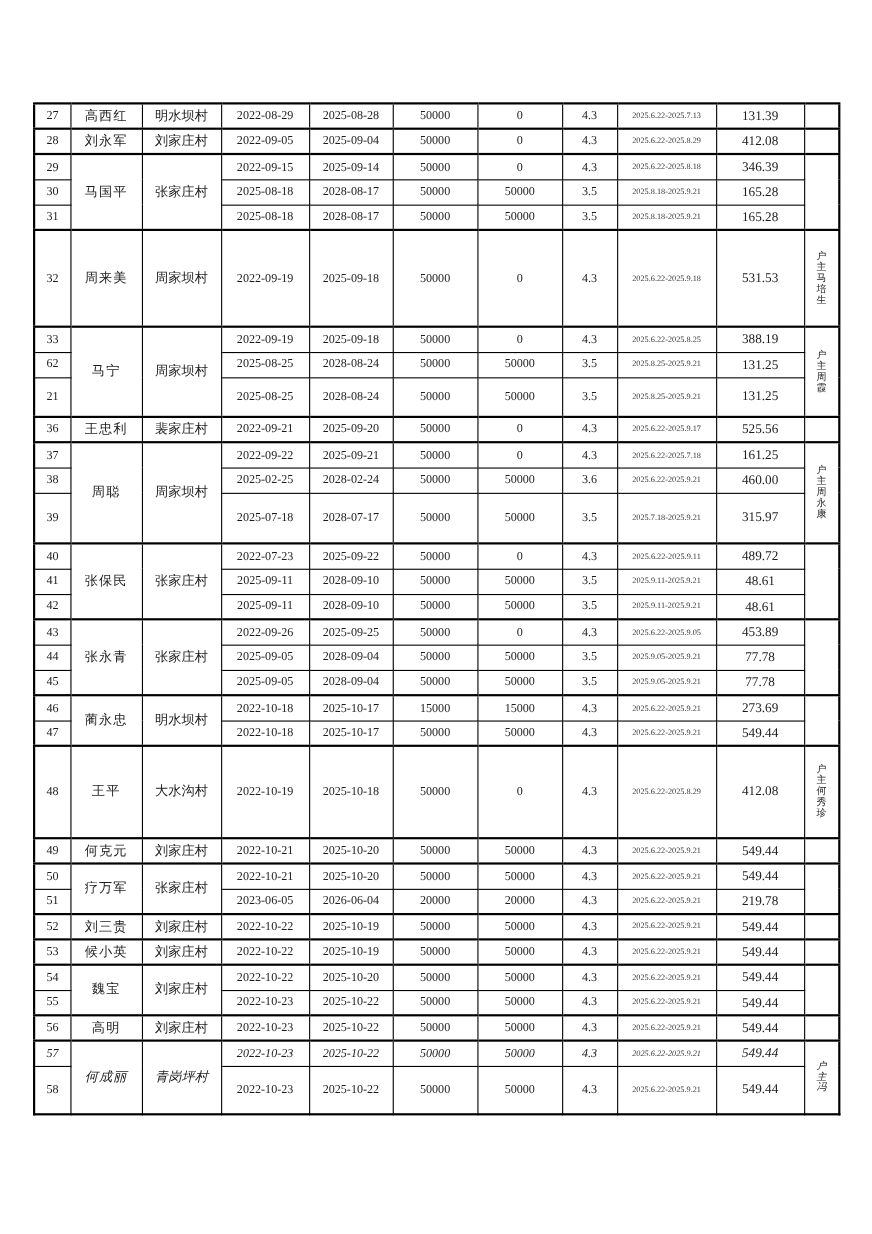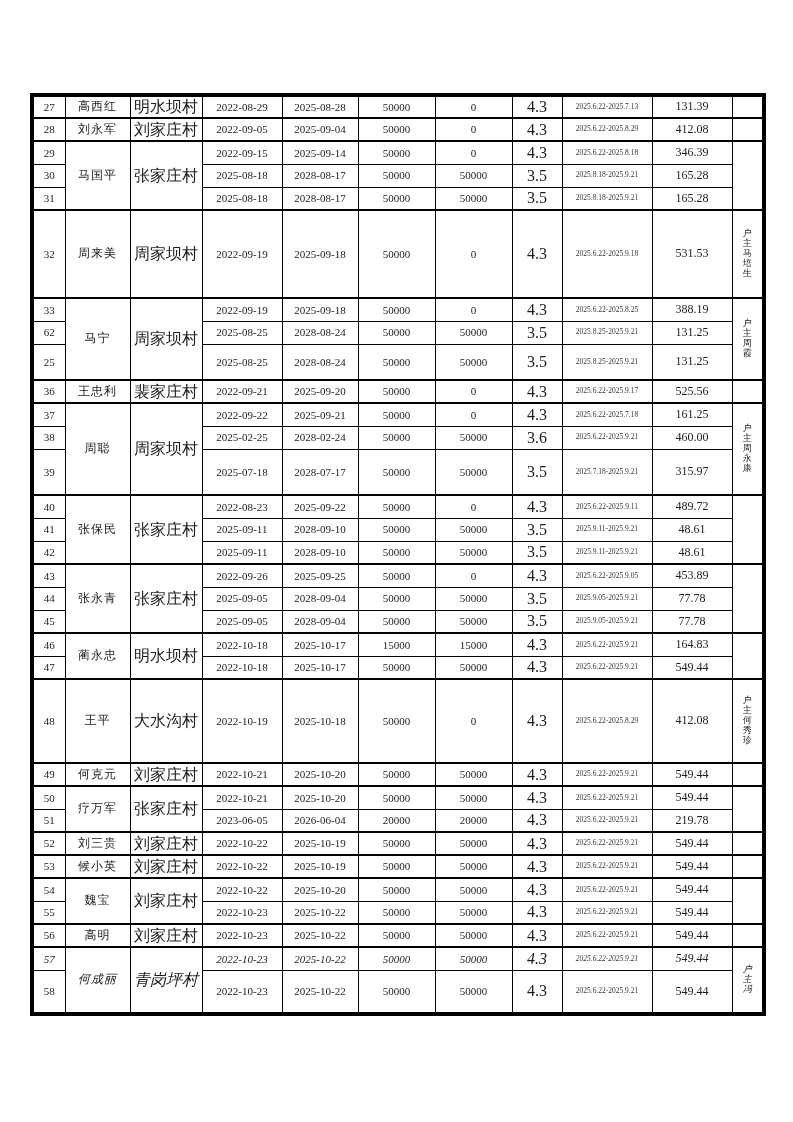--- a/index.html
+++ b/index.html
@@ -8,37 +8,37 @@
     background: #ffffff;
     position: relative;
     font-family: "Liberation Serif", "DejaVu Serif", serif;
     color: #1c1c1c;
   }
   .sheet { position: absolute; left: 30px; top: 93px; }
   table.loan-table {
     border-collapse: collapse;
     table-layout: fixed;
     width: 732px;
-    border: 4px solid #000000;
+    border: 2px solid #000000;
   }
   td {
     border: 1px solid #000;
     text-align: center;
     vertical-align: middle;
     padding: 0;
     overflow: hidden;
     line-height: 1.1;
   }
   tr.group-start td { border-top-width: 2px; }
   .c-no       { font-size: 11px; }
   .c-name     { font-size: 12px; letter-spacing: 1px; }
-  .c-village  { font-size: 16px; }
+  .c-village  { font-size: 12px; }
   .c-date     { font-size: 11px; }
   .c-amt      { font-size: 11px; }
-  .c-rate     { font-size: 16px; margin-left: 43px; }
+  .c-rate     { font-size: 11px; margin-left: 43px; }
   .c-period   { font-size: 7.5px; color: #333; white-space: nowrap; }
   .c-interest { font-size: 12px; }
   .c-note     { font-size: 9px; }
   .vnote {
     display: flex;
     flex-direction: column;
     justify-content: space-evenly;
     align-items: center;
     height: 100%;
   }
@@ -167,21 +167,21 @@
           <td class="c-no">62</td>
           <td class="c-date">2025-08-25</td>
           <td class="c-date">2028-08-24</td>
           <td class="c-amt">50000</td>
           <td class="c-amt">50000</td>
           <td class="c-rate">3.5</td>
           <td class="c-period">2025.8.25-2025.9.21</td>
           <td class="c-interest">131.25</td>
         </tr>
         <tr style="height: 36px;">
-          <td class="c-no">25</td>
+          <td class="c-no">21</td>
           <td class="c-date">2025-08-25</td>
           <td class="c-date">2028-08-24</td>
           <td class="c-amt">50000</td>
           <td class="c-amt">50000</td>
           <td class="c-rate">3.5</td>
           <td class="c-period">2025.8.25-2025.9.21</td>
           <td class="c-interest">131.25</td>
         </tr>
         <tr class="group-start" style="height: 23px;">
           <td class="c-no">36</td>
@@ -234,21 +234,21 @@
           <td class="c-amt">50000</td>
           <td class="c-amt">50000</td>
           <td class="c-rate">3.5</td>
           <td class="c-period">2025.7.18-2025.9.21</td>
           <td class="c-interest">315.97</td>
         </tr>
         <tr class="group-start" style="height: 23px;">
           <td class="c-no">40</td>
           <td class="c-name" rowspan="3">张保民</td>
           <td class="c-village" rowspan="3">张家庄村</td>
-          <td class="c-date">2022-08-23</td>
+          <td class="c-date">2022-07-23</td>
           <td class="c-date">2025-09-22</td>
           <td class="c-amt">50000</td>
           <td class="c-amt">0</td>
           <td class="c-rate">4.3</td>
           <td class="c-period">2025.6.22-2025.9.11</td>
           <td class="c-interest">489.72</td>
           <td class="c-note" rowspan="3"></td>
         </tr>
         <tr style="height: 23px;">
           <td class="c-no">41</td>
@@ -306,21 +306,21 @@
         <tr class="group-start" style="height: 23px;">
           <td class="c-no">46</td>
           <td class="c-name" rowspan="2">蔺永忠</td>
           <td class="c-village" rowspan="2">明水坝村</td>
           <td class="c-date">2022-10-18</td>
           <td class="c-date">2025-10-17</td>
           <td class="c-amt">15000</td>
           <td class="c-amt">15000</td>
           <td class="c-rate">4.3</td>
           <td class="c-period">2025.6.22-2025.9.21</td>
-          <td class="c-interest">164.83</td>
+          <td class="c-interest">273.69</td>
           <td class="c-note" rowspan="2"></td>
         </tr>
         <tr style="height: 23px;">
           <td class="c-no">47</td>
           <td class="c-date">2022-10-18</td>
           <td class="c-date">2025-10-17</td>
           <td class="c-amt">50000</td>
           <td class="c-amt">50000</td>
           <td class="c-rate">4.3</td>
           <td class="c-period">2025.6.22-2025.9.21</td>

